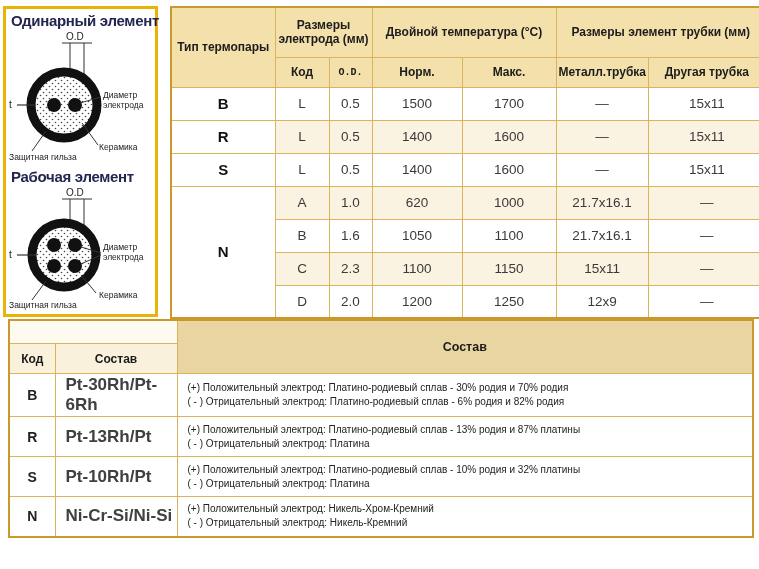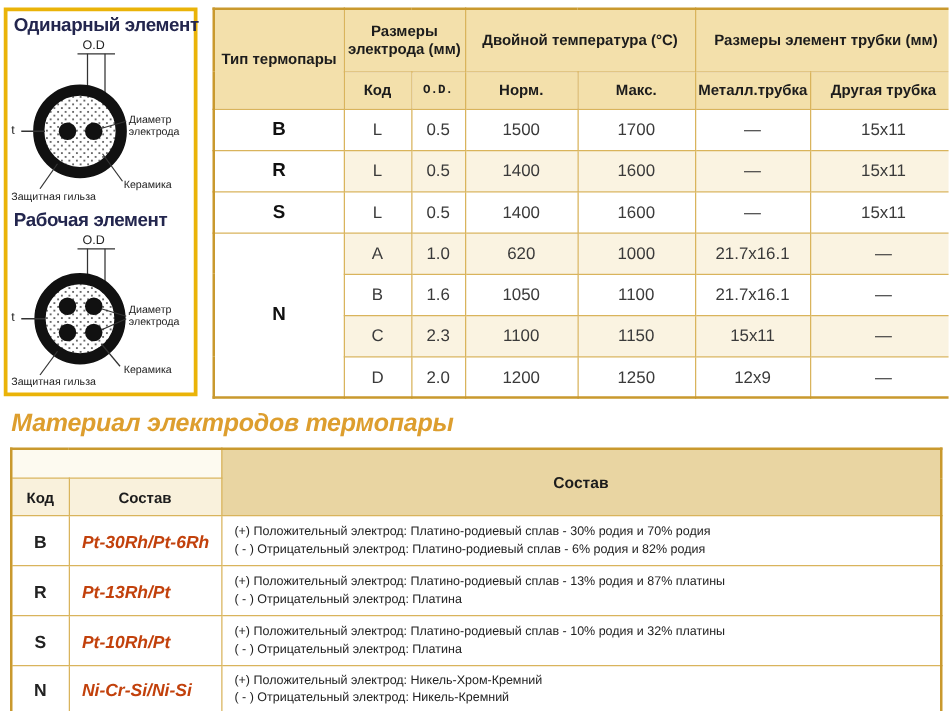--- a/index.html
+++ b/index.html
@@ -44,21 +44,21 @@
   }
 
   
   .t2{width:744px;margin-left:8px;border:2px solid #c9992e;}
   .t2 th,.t2 td{border:1px solid #d9b45c;vertical-align:middle;}
   .t2 .h-empty{background:#fdfaf0;height:20px;}
   .t2 .h-small{background:#f9f1dc;font-size:12px;font-weight:600;color:#1c1c1c;text-align:center;height:27px;}
   .t2 .h-big{background:#e9d5a2;font-size:12.5px;font-weight:600;color:#1c1c1c;text-align:center;}
   .t2 td{background:#fff;}
   .t2 .code-cell{text-align:center;font-size:14px;font-weight:600;color:#222;width:46px;}
-  .t2 .mat-cell{font-size:14px;font-weight:600;color:#c2410c;padding-left:10px;width:122px;font-style:italic;}
+  .t2 .mat-cell{font-size:17px;font-weight:600;color:#404040;padding-left:10px;width:122px;}
   .t2 .comp-cell{font-size:10px;color:#222;line-height:1.4;padding:4px 6px 4px 10px;}
   .t2 tr.data-row{height:40px;}
 </style>
 </head>
 <body>
 
 <div class="page">
 
   <div class="top">
 
@@ -211,21 +211,20 @@
           <td>2.0</td>
           <td>1200</td>
           <td>1250</td>
           <td>12x9</td>
           <td>—</td>
         </tr>
       </tbody>
     </table>
   </div>
 
-  <div class="section-title">Материал электродов термопары</div>
 
   <table class="t2">
     <colgroup>
       <col style="width:46px">
         <col style="width:122px">
         <col style="width:576px">
     </colgroup>
     <thead>
       <tr>
         <th class="h-empty" colspan="2"></th>

